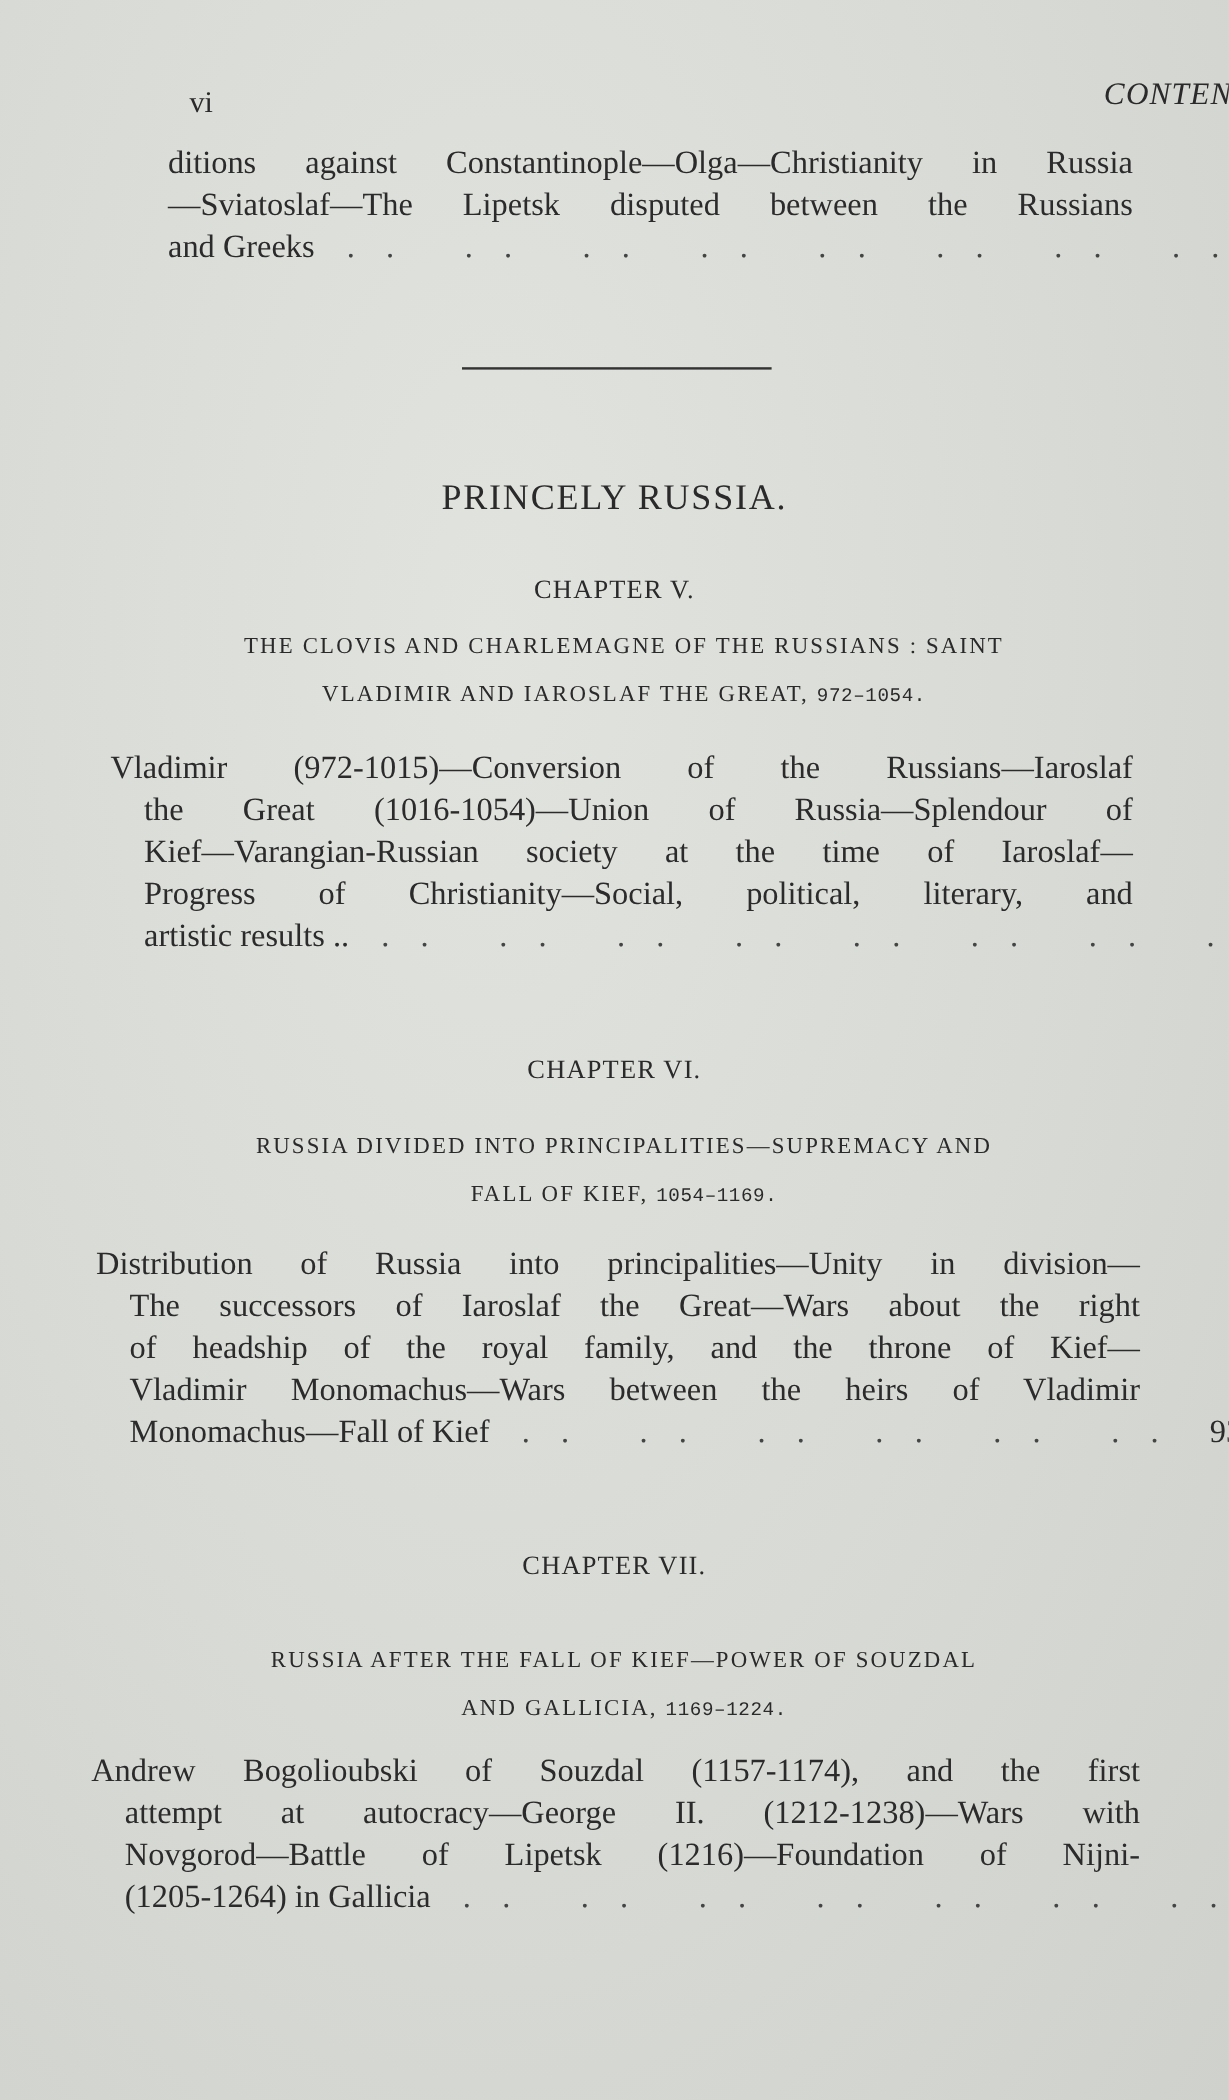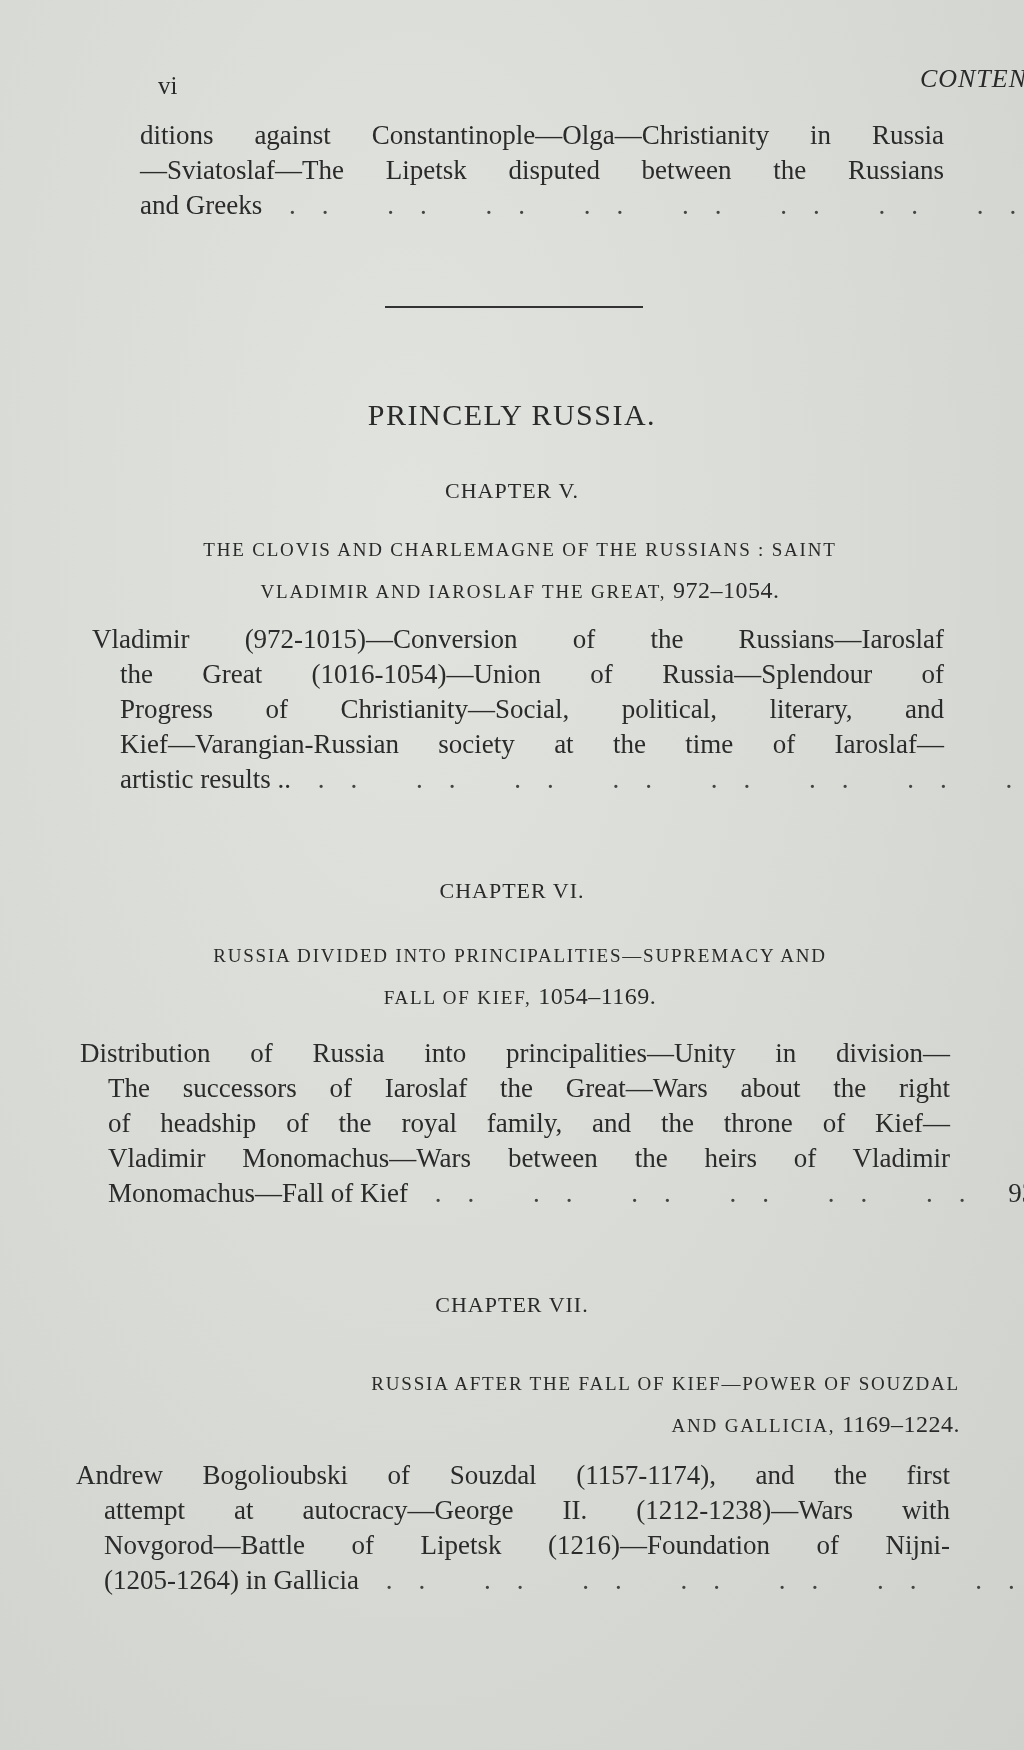--- a/index.html
+++ b/index.html
@@ -104,21 +104,21 @@
       position: absolute;
       left: 80px;
       width: 880px;
       text-align: center;
       font-family: "Liberation Serif", serif;
       font-size: 19px;
       line-height: 40px;
       letter-spacing: 1.8px;
       text-transform: uppercase;
     }
-    .chapter-sub .yr { font-size: 24px; letter-spacing: 0.5px; }
+    .chapter-sub .yr { font-size: 16px; letter-spacing: 0.5px; font-family: Liberation Mono, monospace; }
     .hang { padding-left: 28px; }
   </style>
 </head>
 <body>
 
 <div class="page">
 
   <div class="running-head">
     <span class="folio">vi</span>
     <span class="head-title">CONTENTS.</span>
@@ -132,29 +132,29 @@
       <span class="dots">.. .. .. .. .. .. .. ..</span>
       
     </span>
   </div>
 
   <div class="rule"></div>
 
   <div class="part-title">PRINCELY RUSSIA.</div>
 
   <div class="chapter-heading" style="top:478px;">CHAPTER V.</div>
-  <div class="chapter-sub" style="top:530px;">
+  <div class="chapter-sub" style="top:519px;">
     <div>THE CLOVIS AND CHARLEMAGNE OF THE RUSSIANS : SAINT</div>
     <div><span>VLADIMIR AND IAROSLAF THE GREAT,</span> <span class="yr">972–1054.</span></div>
   </div>
   <div class="entry" style="left:92px; top:622px; width:852px;">
     <span class="line" style="text-align-last:justify;">Vladimir (972-1015)—Conversion of the Russians—Iaroslaf</span>
     <span class="line hang" style="text-align-last:justify;">the Great (1016-1054)—Union of Russia—Splendour of</span>
+    <span class="line hang" style="text-align-last:justify;">Kief—Varangian-Russian society at the time of Iaroslaf—</span>
     <span class="line hang" style="text-align-last:justify;">Progress of Christianity—Social, political, literary, and</span>
-    <span class="line hang" style="text-align-last:justify;">Kief—Varangian-Russian society at the time of Iaroslaf—</span>
     <span class="line hang leader">
       <span>artistic results ..</span>
       <span class="dots">.. .. .. .. .. .. .. .. ..</span>
       
     </span>
   </div>
 
   <div class="chapter-heading" style="top:878px;">CHAPTER VI.</div>
   <div class="chapter-sub" style="top:936px;">
     <div>RUSSIA DIVIDED INTO PRINCIPALITIES—SUPREMACY AND</div>
@@ -166,21 +166,21 @@
     <span class="line hang" style="text-align-last:justify;">of headship of the royal family, and the throne of Kief—</span>
     <span class="line hang" style="text-align-last:justify;">Vladimir Monomachus—Wars between the heirs of Vladimir</span>
     <span class="line hang leader">
       <span>Monomachus—Fall of Kief</span>
       <span class="dots">.. .. .. .. .. ..</span>
       <span>93–111</span>
     </span>
   </div>
 
   <div class="chapter-heading" style="top:1292px;">CHAPTER VII.</div>
-  <div class="chapter-sub" style="top:1364px;text-align:right;">
+  <div class="chapter-sub" style="top:1364px;">
     <div>RUSSIA AFTER THE FALL OF KIEF—POWER OF SOUZDAL</div>
     <div><span>AND GALLICIA,</span> <span class="yr">1169–1224.</span></div>
   </div>
   <div class="entry" style="left:76px; top:1458px; width:874px;">
     <span class="line" style="text-align-last:justify;">Andrew Bogolioubski of Souzdal (1157-1174), and the first</span>
     <span class="line hang" style="text-align-last:justify;">attempt at autocracy—George II. (1212-1238)—Wars with</span>
     <span class="line hang" style="text-align-last:justify;">Novgorod—Battle of Lipetsk (1216)—Foundation of Nijni-</span>
     <span class="line hang leader">
       <span>(1205-1264) in Gallicia</span>
       <span class="dots">.. .. .. .. .. .. ..</span>

